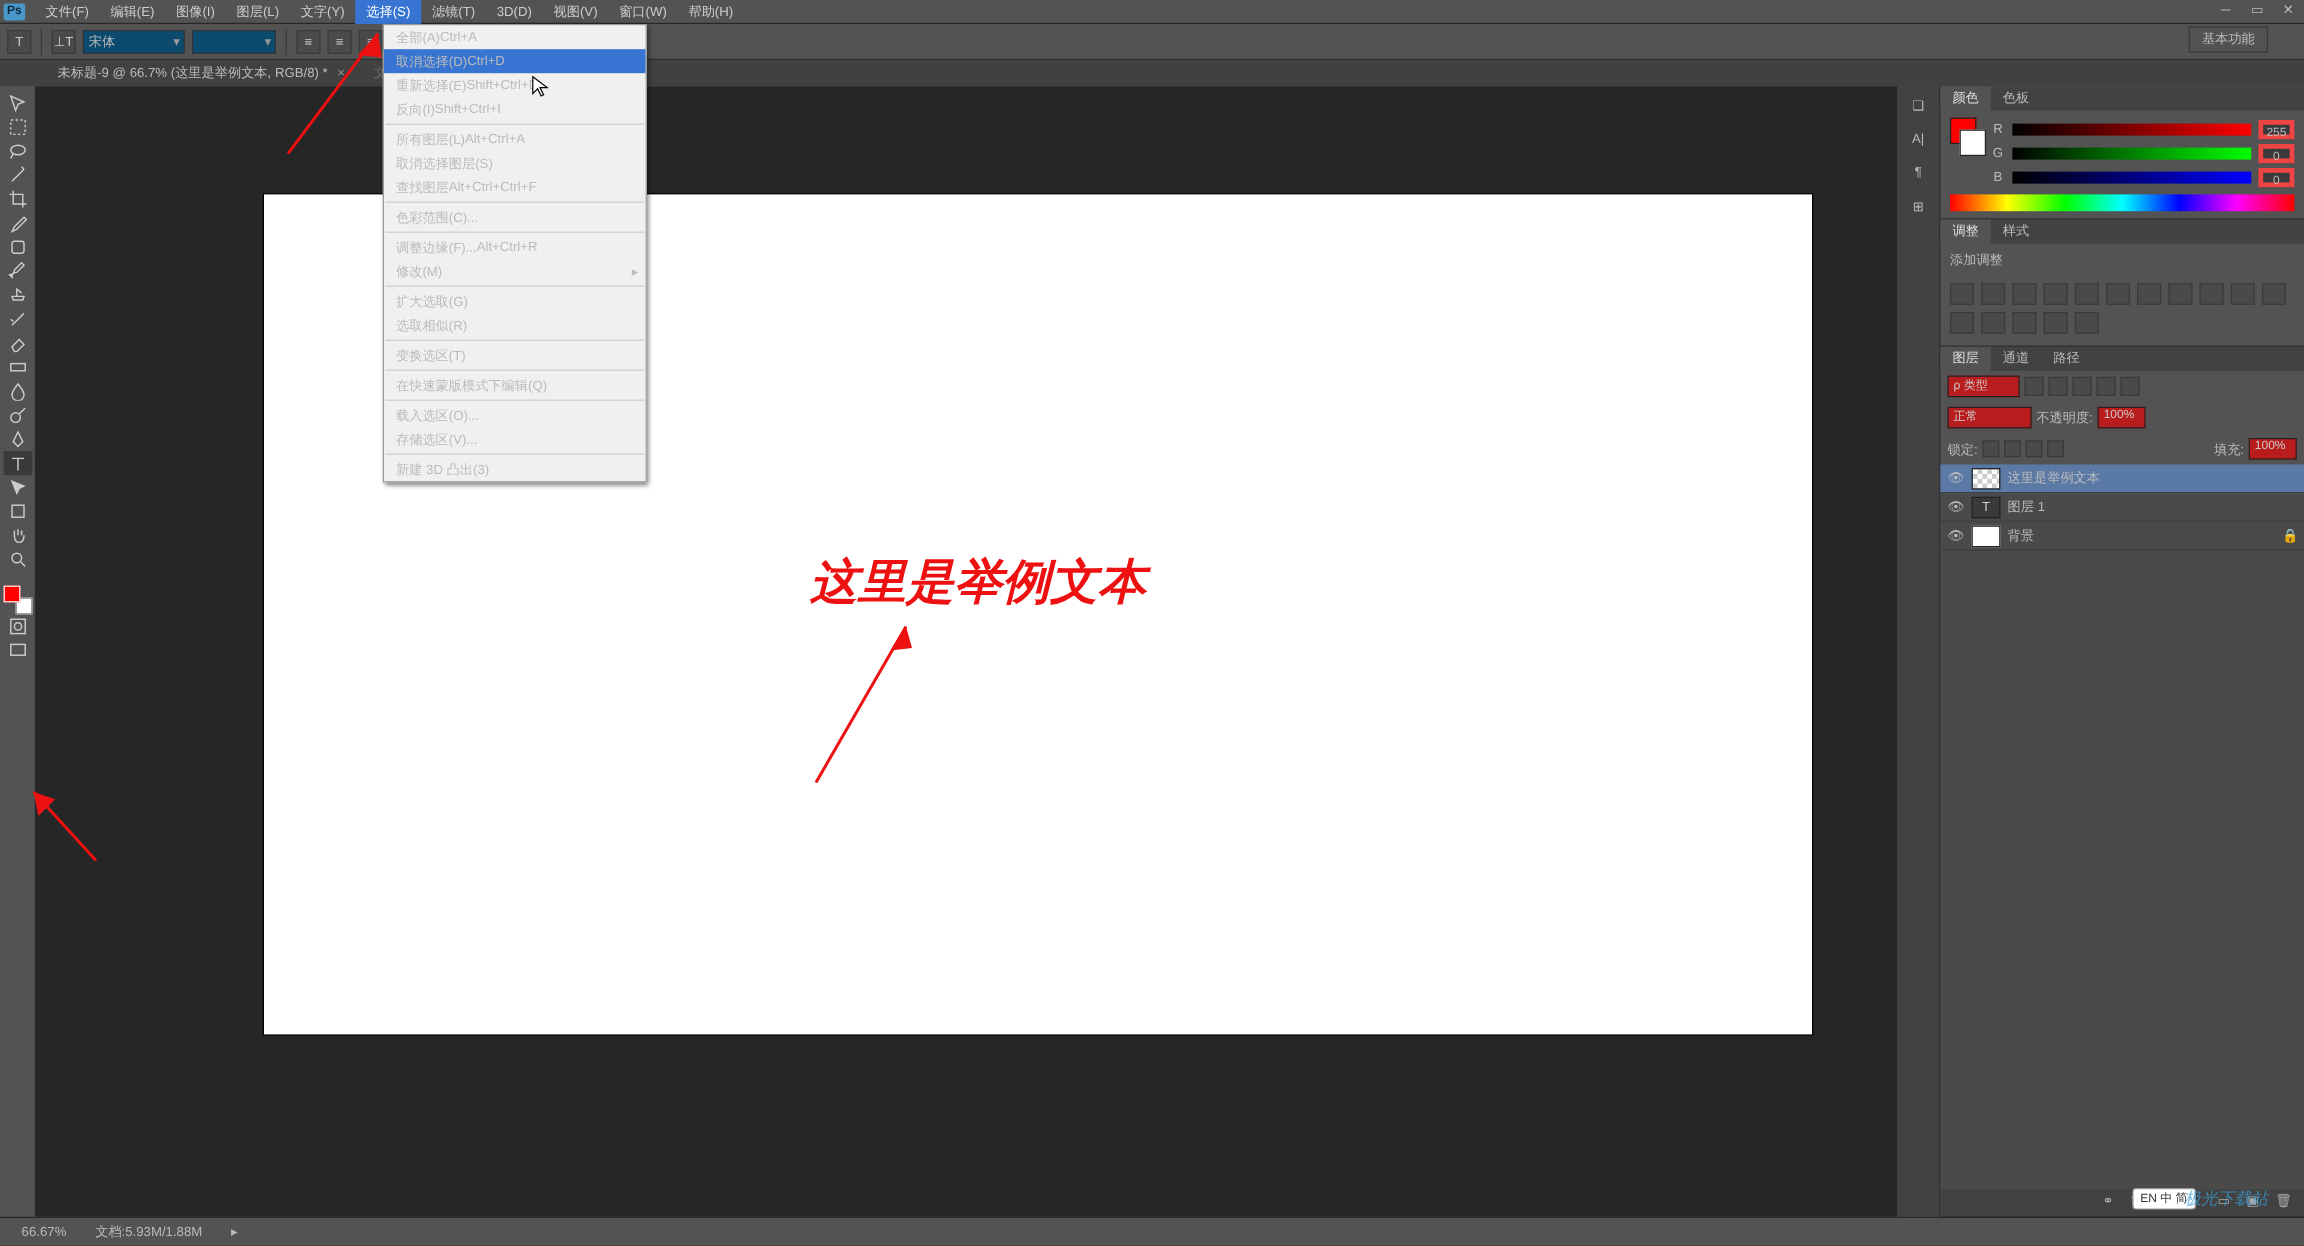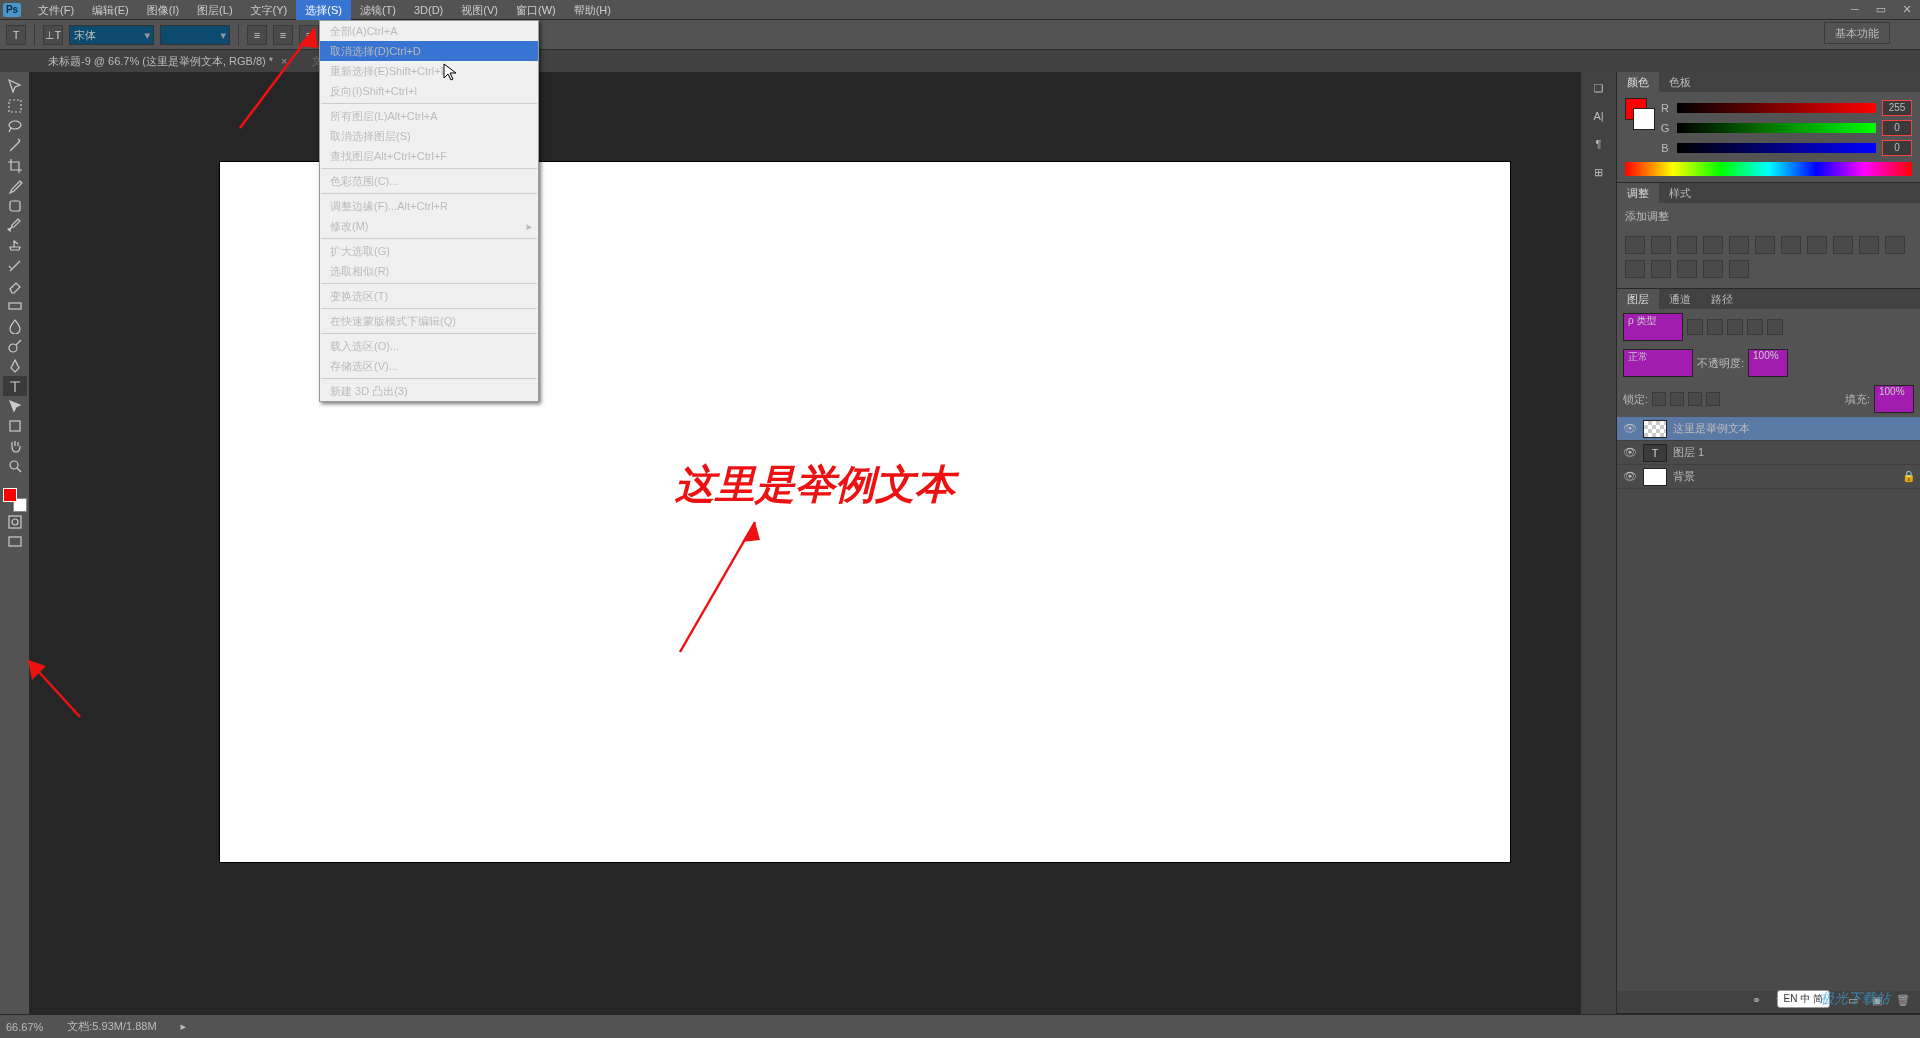--- a/index.html
+++ b/index.html
@@ -23,21 +23,21 @@
 .main{position:absolute;top:72px;left:30px;right:340px;bottom:24px;background:#262626;overflow:hidden}
 .canvas{position:absolute;left:190px;top:90px;width:1290px;height:700px;background:#fff;box-shadow:0 0 0 1px #000}
 .canvas-text{position:absolute;left:455px;top:295px;color:#e11;font-size:40px;font-weight:bold;font-family:"STKaiti","KaiTi",serif;font-style:italic}
 .toolbar{position:absolute;left:0;top:72px;width:30px;bottom:24px;background:#535353;border-right:1px solid #282828;display:flex;flex-direction:column;align-items:center;padding-top:4px}
 .tool{width:24px;height:20px;margin:0;display:flex;align-items:center;justify-content:center;color:#ccc;position:relative}
 .tool.active{background:#3a3a3a}
 .tool svg{width:16px;height:16px;stroke:#ccc;fill:none;stroke-width:1.2}
 .fgbg{position:relative;width:24px;height:24px;margin-top:6px}
 .fg{position:absolute;width:14px;height:14px;background:#ff0000;border:1px solid #fff;left:0;top:0;z-index:2}
 .bg{position:absolute;width:14px;height:14px;background:#fff;border:1px solid #888;right:0;bottom:0}
-.statusbar{position:absolute;bottom:0;left:0;right:0;height:24px;background:#535353;border-top:1px solid #282828;display:flex;align-items:center;padding:0 6px;gap:24px;font-size:11px}
+.statusbar{position:absolute;bottom:0;left:0;right:0;height:24px;background:#535353;border-top:1px solid #282828;display:flex;align-items:center;padding:0 18px;gap:24px;font-size:11px}
 .lang-ind{position:absolute;right:90px;bottom:30px;background:#fff;border:1px solid #999;padding:1px 6px;color:#333;font-size:10px;border-radius:3px}
 .dropdown{position:absolute;left:319px;top:20px;width:220px;background:#f0f0f0;border:1px solid #999;box-shadow:2px 2px 4px #0008;z-index:100}
 .dd-item{height:20px;padding:0 10px;display:flex;align-items:center;justify-content:flex-start;color:#222;font-size:12px;position:relative}
 .dd-item.hl{background:#3874d1;color:#fff}
 .dd-item.disabled{color:#999}
 .dd-sep{height:1px;background:#ccc;margin:2px 1px}
 .dd-item .arrow{position:absolute;right:6px}
 .panels{position:absolute;right:0;top:72px;width:340px;bottom:24px;display:flex}
 .panel-strip{width:36px;background:#424242;border-left:1px solid #282828;display:flex;flex-direction:column;align-items:center;padding-top:4px;gap:4px}
 .strip-icon{width:28px;height:24px;display:flex;align-items:center;justify-content:center;color:#bbb;border:1px solid transparent}
@@ -49,27 +49,27 @@
 .panel-body{padding:6px 8px}
 .color-panel .swatches{display:flex;gap:4px;align-items:flex-start}
 .big-swatch{width:22px;height:22px;background:#ff0000;border:1px solid #222}
 .sliders{flex:1}
 .slider-row{display:flex;align-items:center;gap:6px;height:20px}
 .slider-row .lbl{width:12px;text-align:center}
 .slider{flex:1;height:10px;position:relative}
 .slider.r{background:linear-gradient(90deg,#000,#f00)}
 .slider.g{background:linear-gradient(90deg,#000,#0f0)}
 .slider.b{background:linear-gradient(90deg,#000,#00f)}
-.slider-val{width:30px;height:16px;background:#3a3a3a;border:1px solid #ef4444;text-align:center;line-height:14px;font-size:10px}
+.slider-val{width:30px;height:16px;background:#3a3a3a;border:4px solid #ef4444;text-align:center;line-height:14px;font-size:10px}
 .hue-strip{height:14px;margin-top:4px;background:linear-gradient(90deg,#f00,#ff0,#0f0,#0ff,#00f,#f0f,#f00)}
 .adjust-panel .adjust-grid{display:flex;flex-wrap:wrap;gap:6px;padding:4px 0}
 .adj-icon{width:20px;height:18px;border:1px solid #3a3a3a;background:#4a4a4a}
 .layers-panel{flex:1;display:flex;flex-direction:column}
 .layer-opts{display:flex;align-items:center;gap:4px;padding:4px 6px;flex-wrap:wrap}
-.layer-opts select,.layer-opts .inp{background:#a21caf;border:1px solid #222;height:28px;padding:0 4px;color:#ccc;font-size:10px}
+.layer-opts select,.layer-opts .inp{background:#b91c1c;border:1px solid #222;height:18px;padding:0 4px;color:#ccc;font-size:10px}
 .layer-list{flex:1;background:#4a4a4a}
 .layer-row{height:24px;display:flex;align-items:center;padding:0 6px;gap:6px;border-bottom:1px solid #3f3f3f}
 .layer-row.sel{background:#5b79a5}
 .eye{width:14px;text-align:center}
 .thumb{width:24px;height:18px;background:#fff;border:1px solid #222}
 .thumb.checker{background:repeating-conic-gradient(#ccc 0 25%,#fff 0 50%) 0 0/8px 8px}
 .thumb.text{background:#3a3a3a;color:#ccc;text-align:center;line-height:16px;font-size:11px}
 .layer-name{flex:1;font-size:11px}
 .lock{width:12px}
 .layer-footer{height:22px;background:#424242;display:flex;align-items:center;justify-content:flex-end;gap:8px;padding:0 8px}

